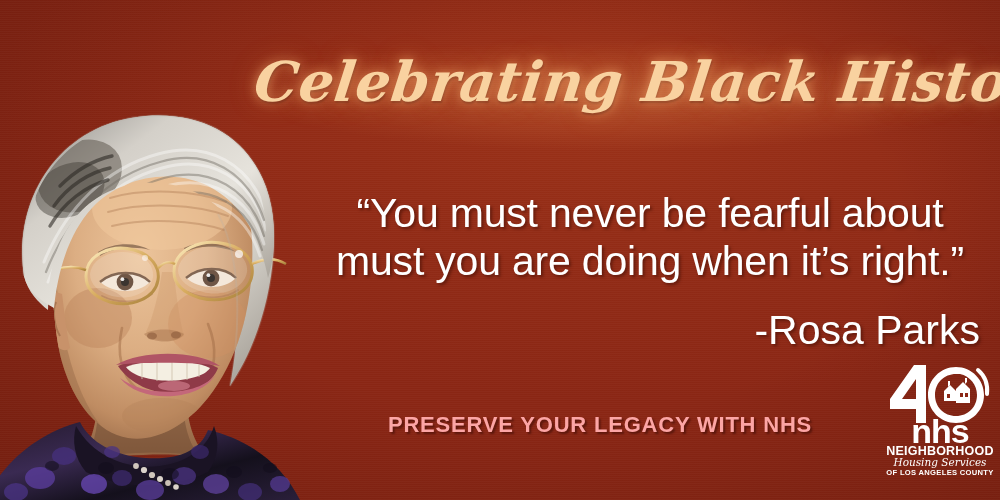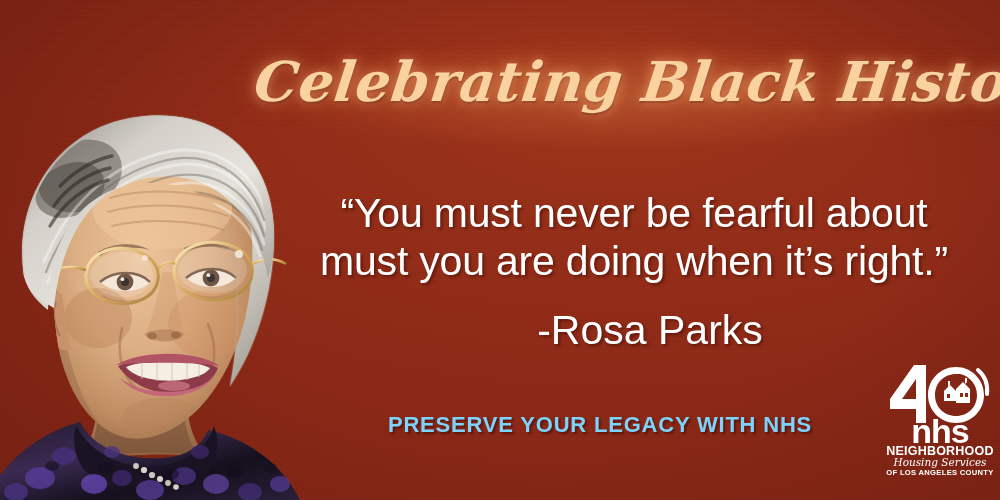--- a/index.html
+++ b/index.html
@@ -69,54 +69,54 @@
     transform: skewX(-7deg);
     text-shadow:
       0 0 12px rgba(255,190,125,0.55),
       0 0 26px rgba(255,160,90,0.35),
       1px 2px 2px rgba(70,16,6,0.45);
   }
 
   
   .quote {
     position: absolute;
-    left: 304px;
+    left: 320px;
     top: 190px;
     width: 660px;
     text-align: center;
     color: #ffffff;
     font-size: 41px;
     line-height: 1.17;
     font-weight: 400;
     letter-spacing: -0.2px;
     text-shadow: 2px 2px 3px rgba(60,12,4,0.55);
   }
   .quote-line { display: block; white-space: nowrap; }
 
   .attribution {
     position: absolute;
     left: 320px;
     top: 308px;
     width: 660px;
-    text-align: center;
+    text-align: right;
     color: #ffffff;
     font-size: 41px;
     line-height: 1.1;
     font-weight: 400;
     text-shadow: 2px 2px 3px rgba(60,12,4,0.55);
   }
 
   
   .tagline {
     position: absolute;
     left: 320px;
     top: 412px;
     width: 560px;
     text-align: center;
-    color: #7dd3fc;
+    color: #fca5a5;
     font-size: 22px;
     font-weight: 700;
     letter-spacing: 0.8px;
     text-shadow: 2px 2px 2px rgba(55,10,4,0.55);
   }
 
   
   .portrait {
     position: absolute;
     left: -6px;

